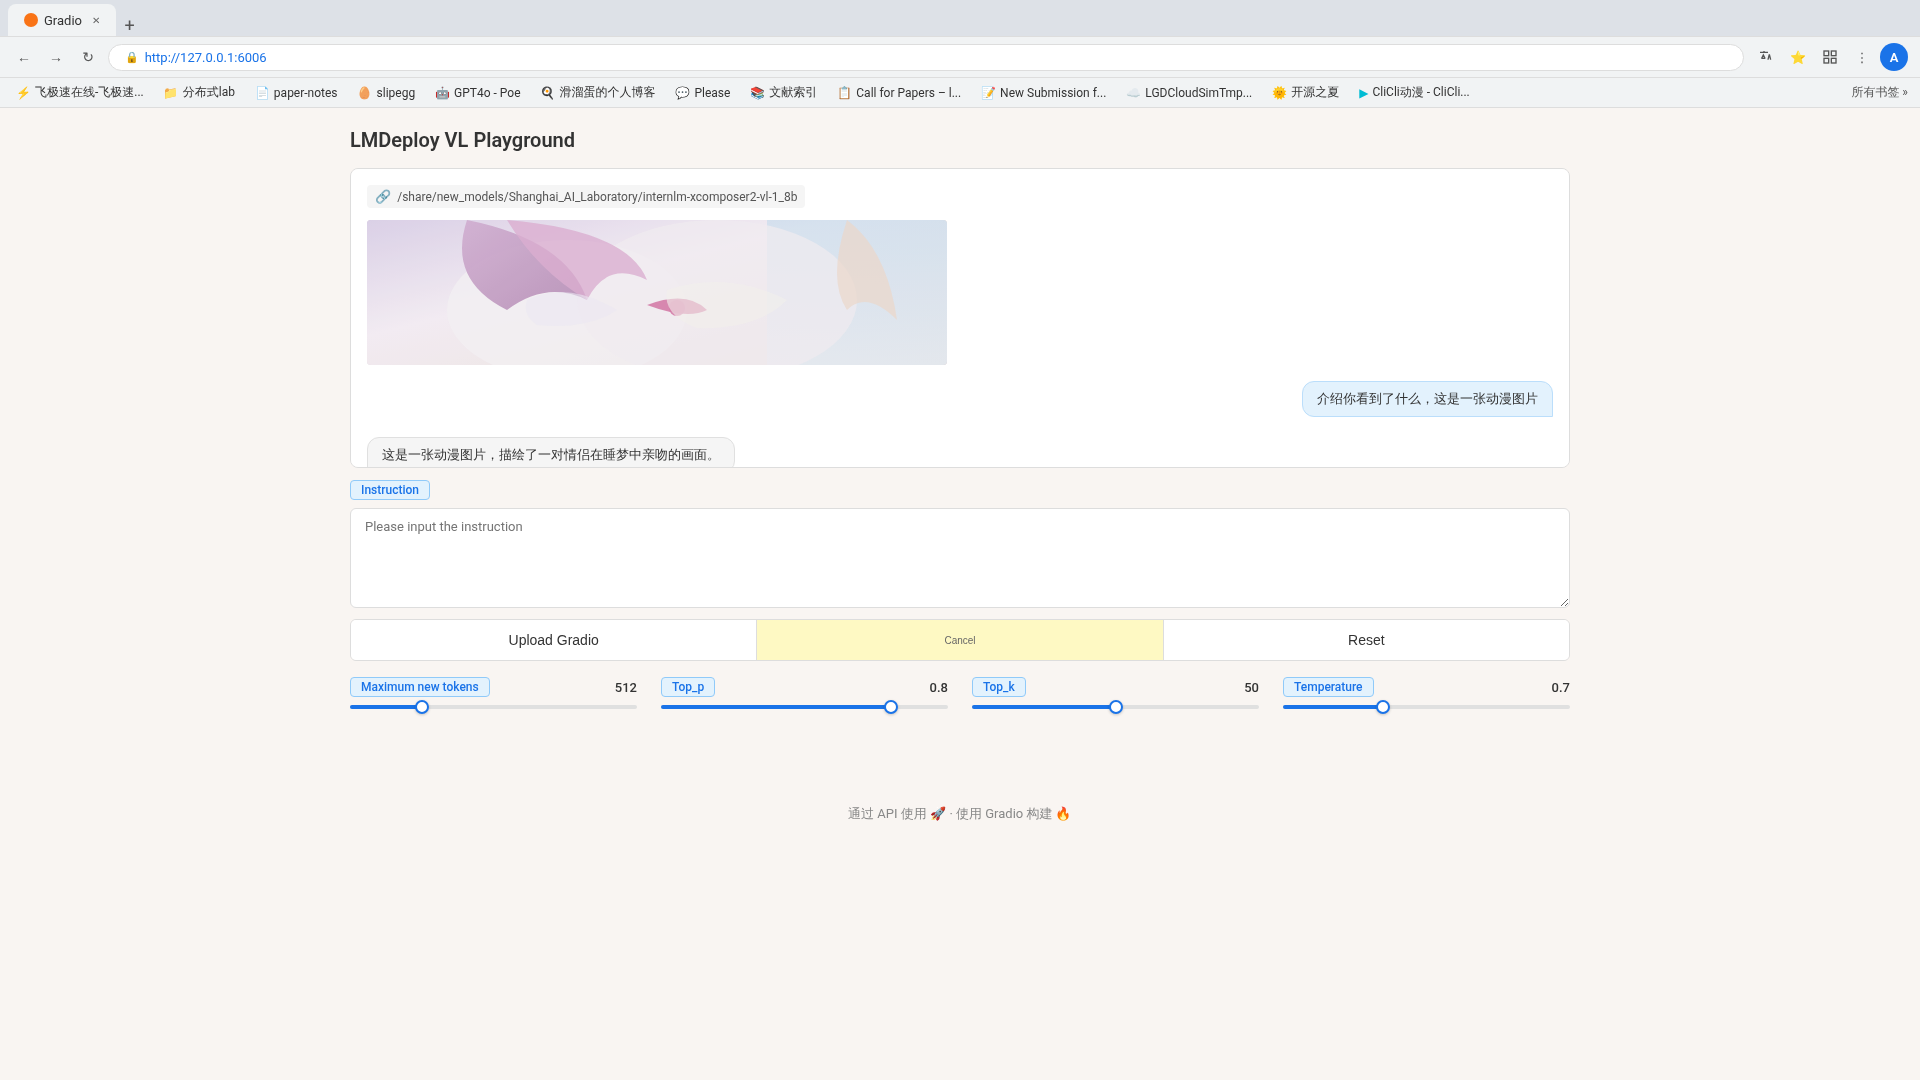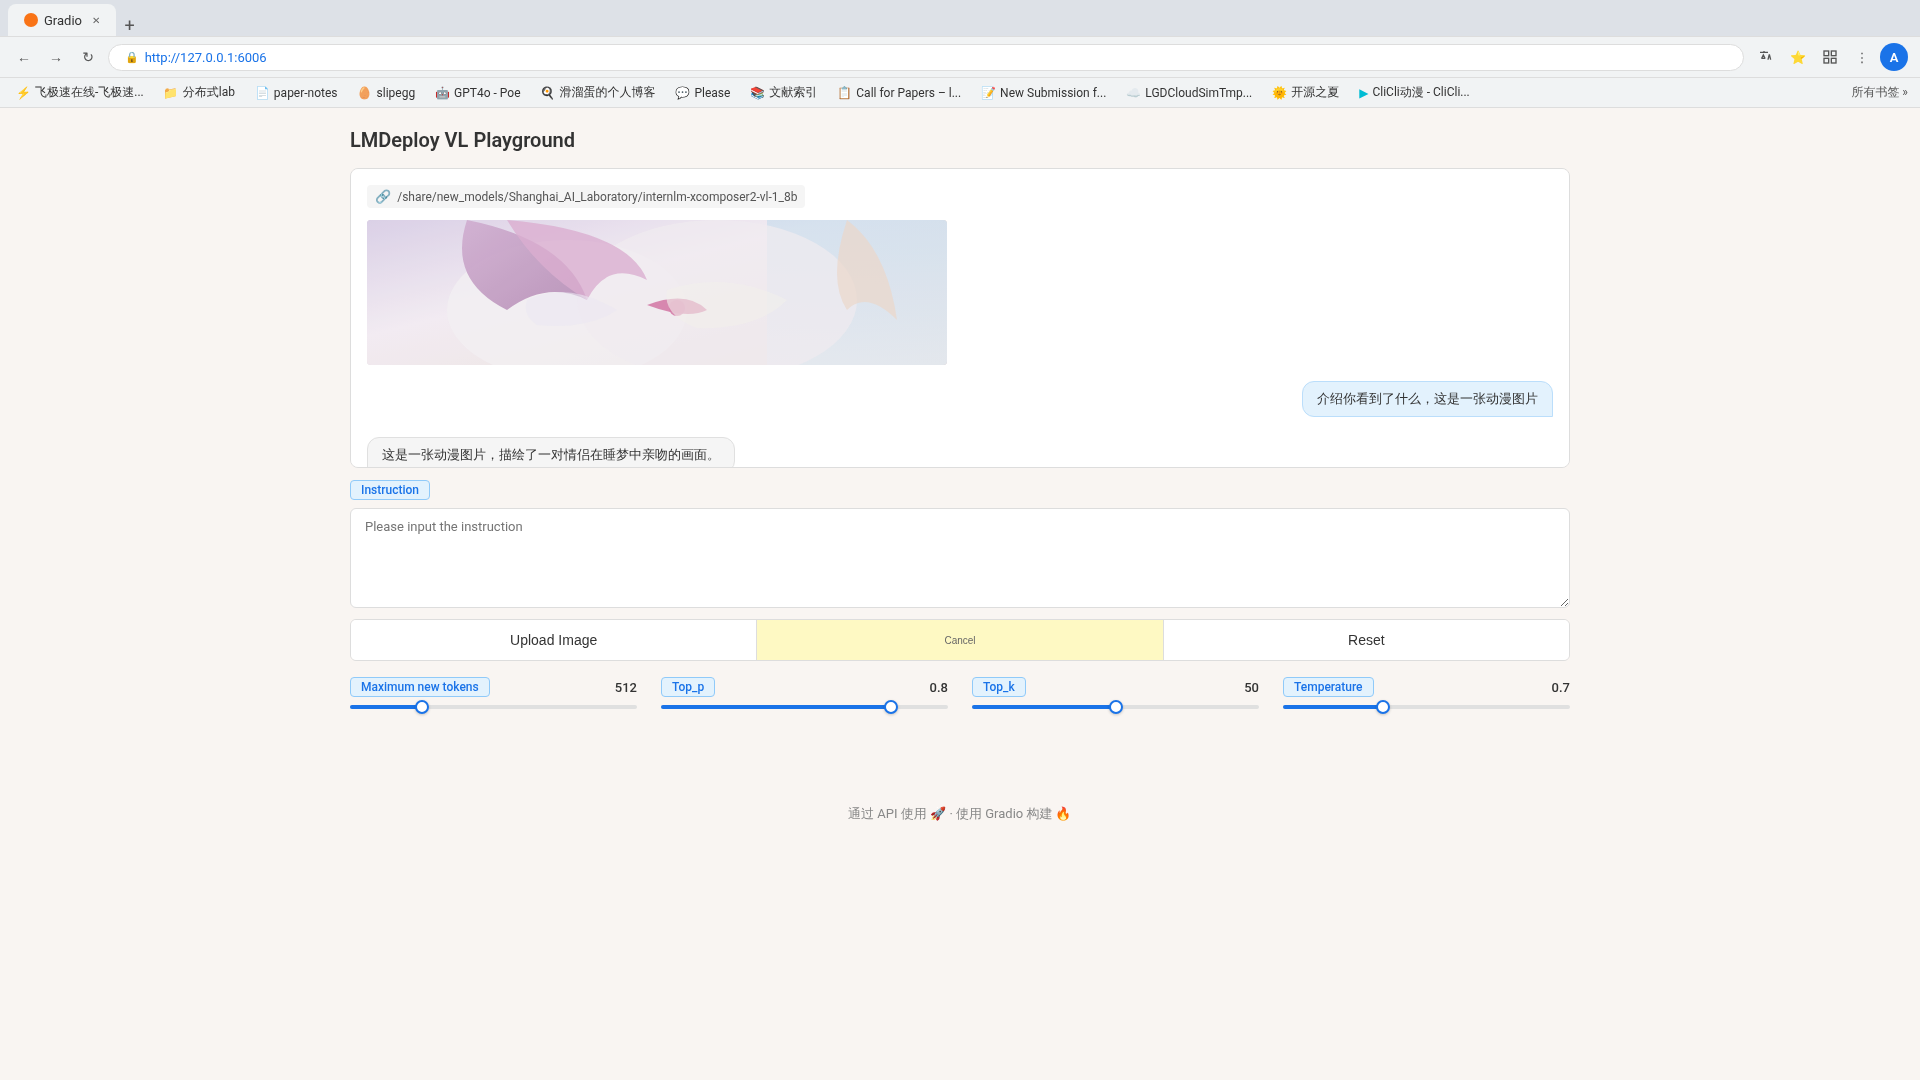--- a/index.html
+++ b/index.html
@@ -228,21 +228,21 @@
       </div>
     </div>
   </div>
 
   <div class="instruction-section">
     <div class="instruction-label">Instruction</div>
     <textarea class="instruction-textarea" placeholder="Please input the instruction" style=""></textarea>
   </div>
 
   <div class="buttons-row">
-    <button class="btn-upload">Upload Image</button>
+    <button class="btn-upload">Upload Gradio</button>
     <button class="btn-cancel">Cancel</button>
     <button class="btn-reset">Reset</button>
   </div>
 
   <div class="sliders-row">
 
     <div class="slider-group">
       <div class="slider-header">
         <span class="slider-label">Maximum new tokens</span>
         <span class="slider-value">512</span>

